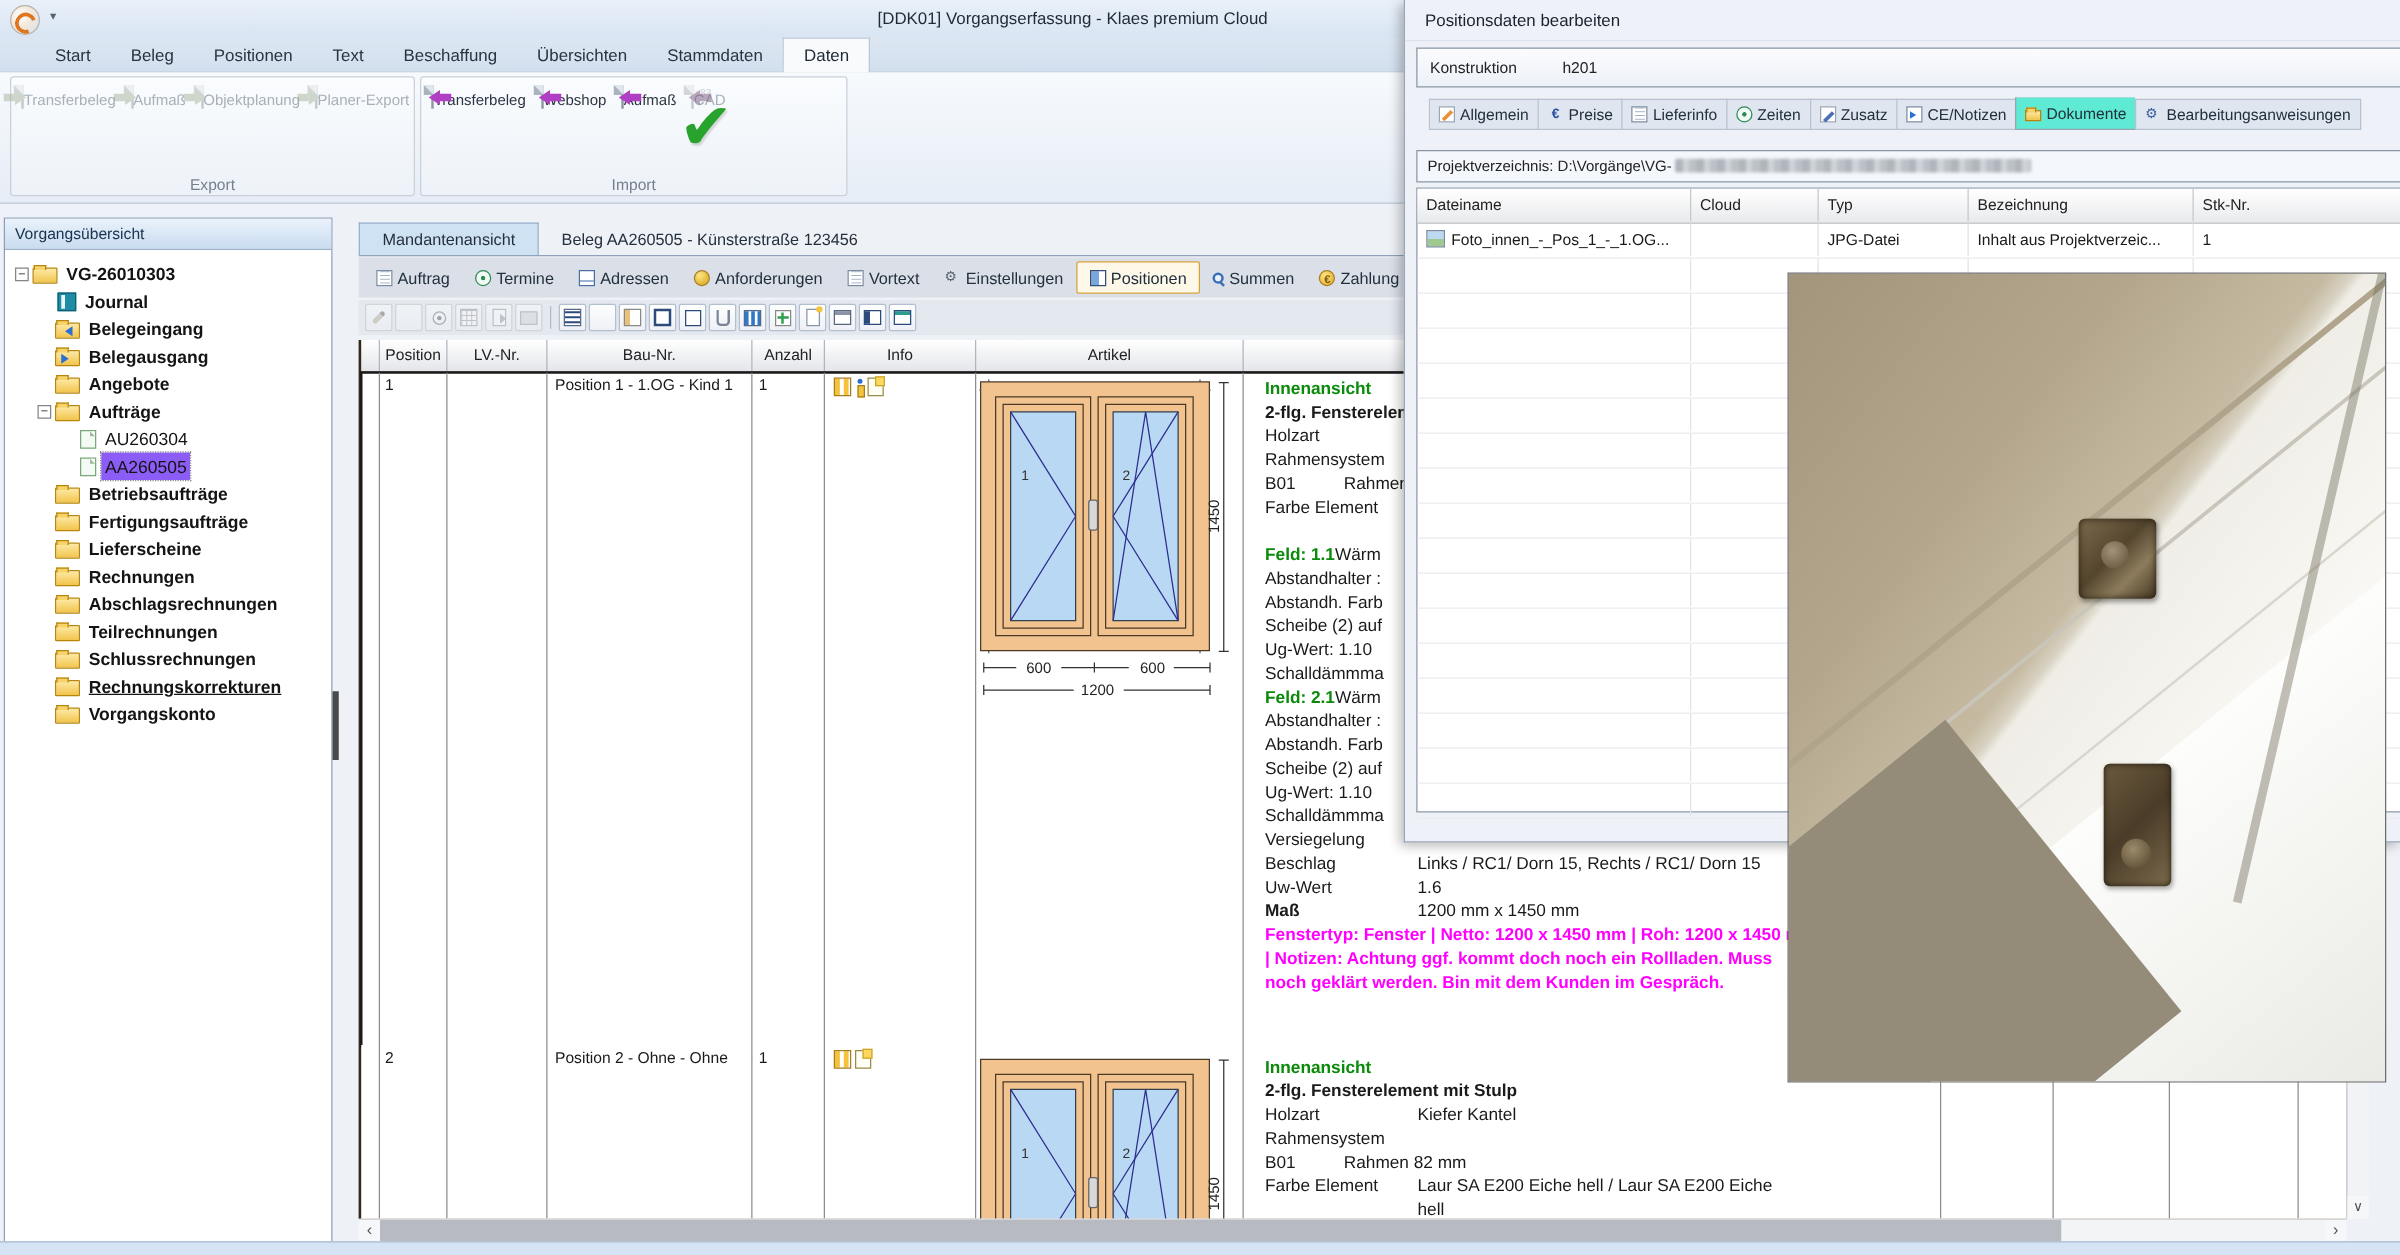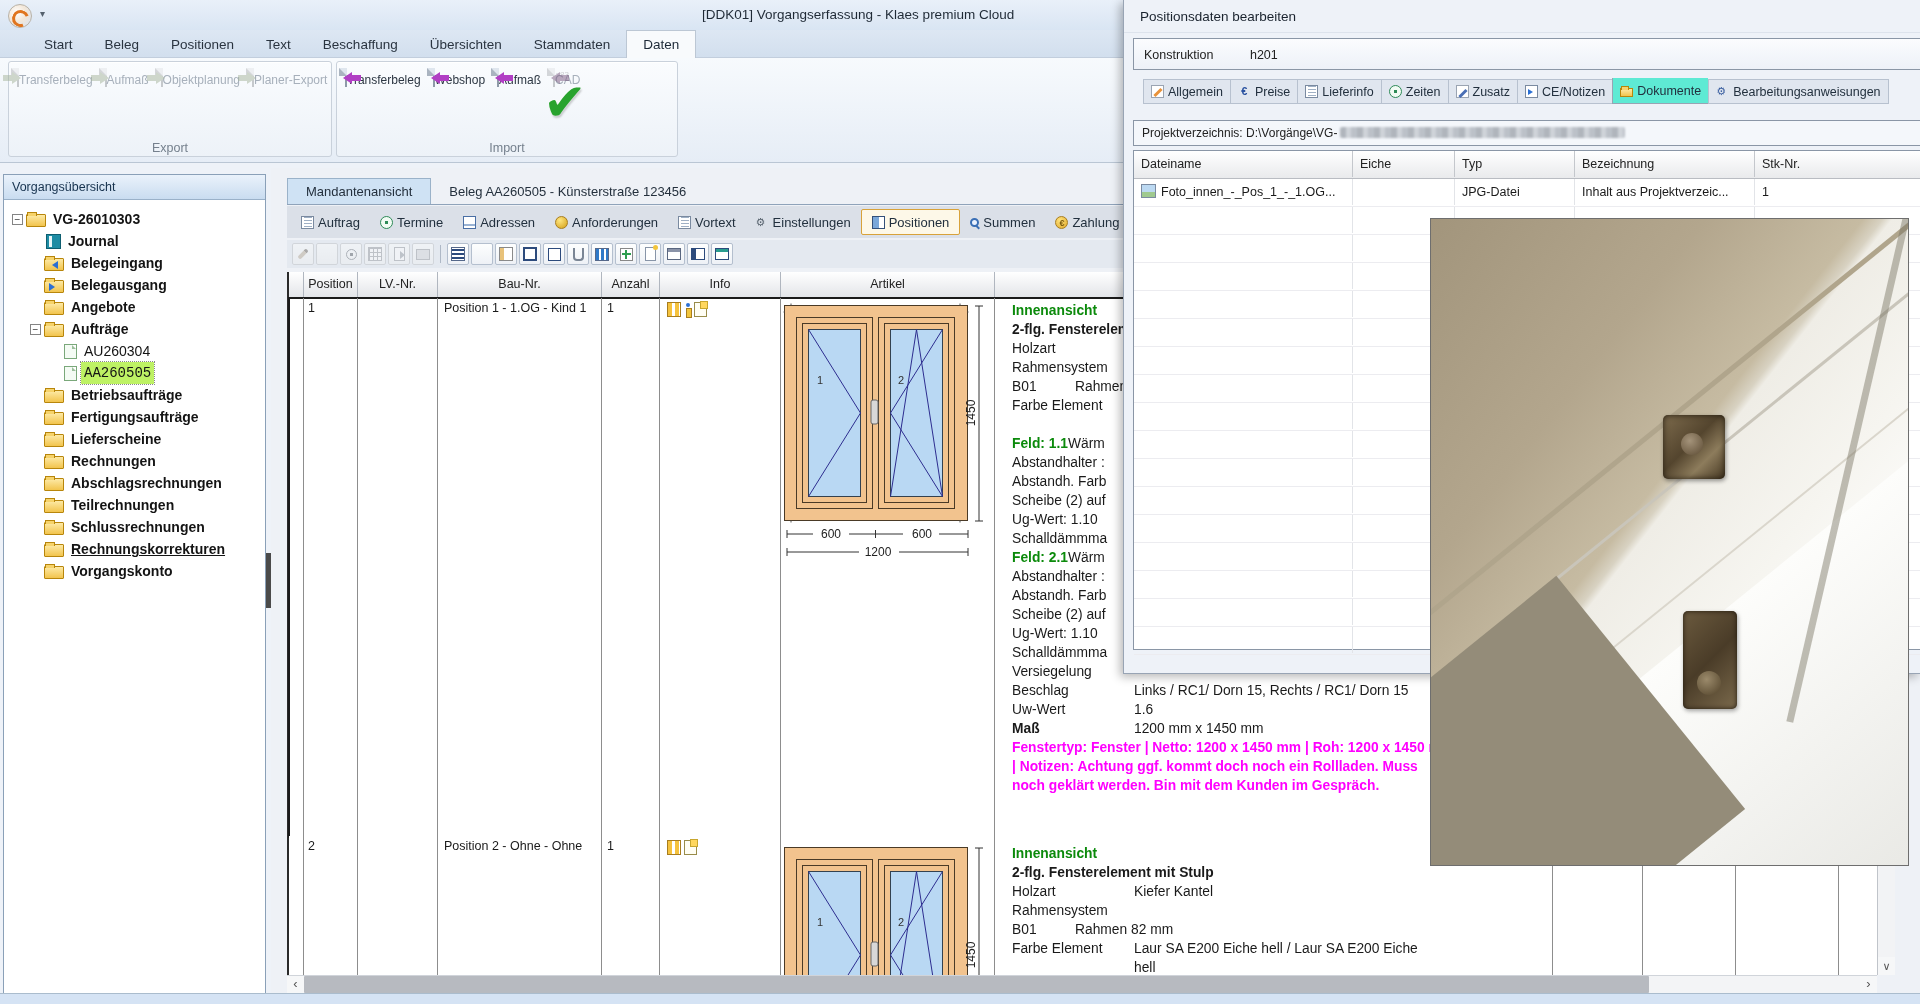--- a/index.html
+++ b/index.html
@@ -46,21 +46,21 @@
 
   
   .sidebar{position:absolute;left:3px;top:174px;width:263px;height:820px;background:#ffffff;
     border:1px solid #8aa0b8;box-sizing:border-box;}
   .panel-header{height:24px;line-height:24px;padding-left:8px;font-size:12.5px;color:#16324e;
     background:linear-gradient(#eaf2fb,#c9dcf0);border-bottom:1px solid #9ab1c9;}
   .tree{padding-top:8px;}
   .ti{height:22px;line-height:22px;white-space:nowrap;display:flex;align-items:center;font-size:14px;color:#141414;}
   .ti.b .lbl{font-weight:bold;}
   .ti .lbl{padding:0 3px;}
-  .ti.sel .lbl{background:#bef264;outline:1px dotted #8a8a8a;font-family:Liberation Mono, monospace;}
+  .ti.sel .lbl{background:#8b5cf6;outline:1px dotted #8a8a8a;}
   .exp{display:inline-block;width:11px;height:11px;margin-right:3px;border:1px solid #848484;background:#fff;
     font-size:10px;line-height:9px;text-align:center;color:#333;box-sizing:border-box;flex:none;}
   .exp-sp{display:inline-block;width:14px;flex:none;}
   .tico2{display:inline-block;width:18px;height:14px;margin-right:4px;position:relative;flex:none;}
   .ic-folder{background:linear-gradient(#fdeaa6,#f2c44d);border:1px solid #b8860b;border-radius:1px;height:11px;margin-top:2px;}
   .ic-folder::before{content:"";position:absolute;top:-3px;left:0;width:8px;height:3px;
     background:#f6d36b;border:1px solid #b8860b;border-bottom:none;}
   .ic-folder.in::after{content:"";position:absolute;left:3px;top:2px;border:4px solid transparent;border-right:6px solid #2b6fd4;}
   .ic-folder.out::after{content:"";position:absolute;left:4px;top:2px;border:4px solid transparent;border-left:6px solid #2b6fd4;}
   .ic-book{background:#1d8ca4;border:1px solid #0e5e70;height:13px;width:13px;margin-left:2px;}
@@ -674,21 +674,21 @@
           <span class="mi mi-gear">⚙</span>
           <span>Bearbeitungsanweisungen</span>
         </span>
       </div>
     <div class="dlg-projbar">
       <span>Projektverzeichnis: D:\Vorgänge\VG-</span><span class="redacted"></span>
     </div>
     <div class="dtable" id="dtable">
         <div class="dth">
           <div class="dth-cell" style="left: 0px; width: 219px;">Dateiname</div>
-          <div class="dth-cell" style="left: 219px; width: 102px;">Eiche</div>
+          <div class="dth-cell" style="left: 219px; width: 102px;">Cloud</div>
           <div class="dth-cell" style="left: 321px; width: 120px;">Typ</div>
           <div class="dth-cell" style="left: 441px; width: 180px;">Bezeichnung</div>
           <div class="dth-cell" style="left: 621px; width: 166px;">Stk-Nr.</div>
         </div>
         <div class="dtr">
           <div class="dtd" style="left: 0px; width: 219px;"><span class="mi-pic"></span>Foto_innen_-_Pos_1_-_1.OG...</div>
           <div class="dtd" style="left: 219px; width: 102px;"></div>
           <div class="dtd" style="left: 321px; width: 120px;">JPG-Datei</div>
           <div class="dtd" style="left: 441px; width: 180px;">Inhalt aus Projektverzeic...</div>
           <div class="dtd" style="left: 621px; width: 166px;">1</div>

